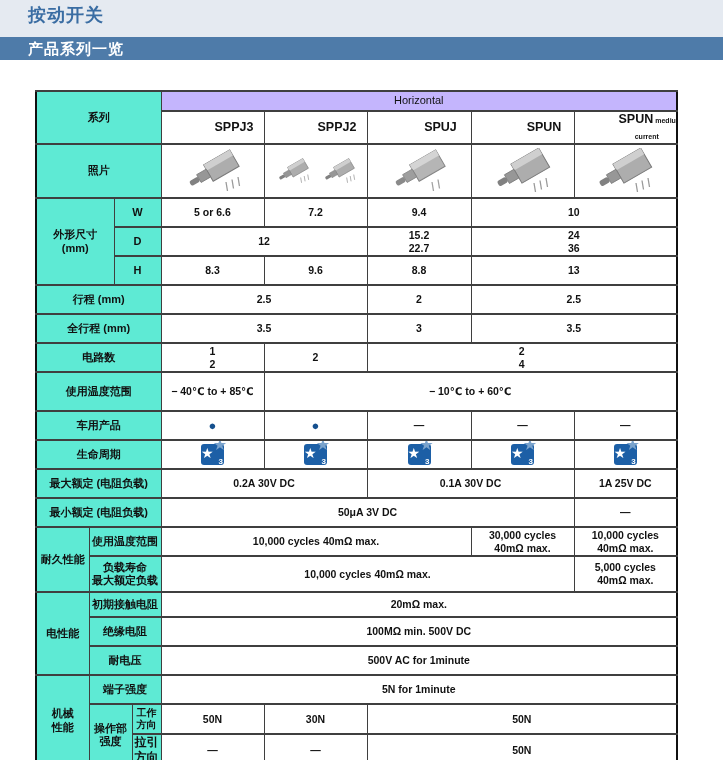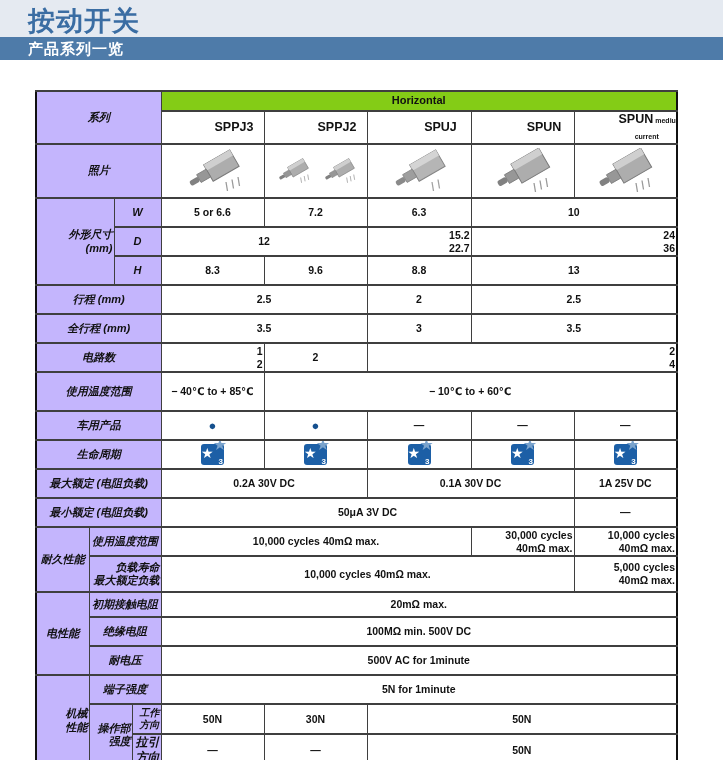--- a/index.html
+++ b/index.html
@@ -1,30 +1,30 @@
 <!DOCTYPE html>
 <html><head>
 <meta charset="utf-8">
 <style>
   html,body{margin:0;padding:0;background:#fff;width:723px;height:760px;overflow:hidden;
     font-family:"Liberation Sans","DejaVu Sans",sans-serif;-webkit-font-smoothing:antialiased;}
   .page{position:relative;width:723px;height:760px;background:#fff;}
   .top-band{position:absolute;left:0;top:0;width:723px;height:37px;background:#e5eaf1;}
-  .page-title{position:absolute;left:28px;top:3px;font-size:27px;font-weight:bold;color:#3a6da3;letter-spacing:1px;text-align:right;}
+  .page-title{position:absolute;left:28px;top:3px;font-size:18px;font-weight:bold;color:#3a6da3;letter-spacing:1px;text-align:right;}
   .sub-band{position:absolute;left:0;top:37px;width:723px;height:23px;background:#4e7ba9;}
   .sub-title{position:absolute;left:28px;top:0;line-height:23px;font-size:15px;font-weight:bold;color:#ffffff;letter-spacing:1px;}
   .tbl-wrap{position:absolute;left:35px;top:90px;}
   table{border-collapse:collapse;table-layout:fixed;width:641px;border:2px solid #111;border-bottom-width:3px;}
   td{border:solid #3f3f3f;border-width:2px 1px;padding:0 1px;text-align:center;vertical-align:middle;
      font-size:10.5px;font-weight:bold;color:#111;line-height:1.25;overflow:hidden;}
-  td.lab{background:#c4b5fd;font-size:11px;font-style:italic;}
-  td.ghead{background:#84cc16;font-weight:bold;font-size:11px;}
+  td.lab{background:#5eead4;font-size:11px;}
+  td.ghead{background:#c4b5fd;font-weight:normal;font-size:11px;}
   td.ser{background:#fff;font-size:12.5px;padding-left:44px;}
   td.val{background:#fff;}
-  .ln{display:block;text-align:right;}
+  .ln{display:block;}
   .small-suffix{font-size:7px;font-weight:bold;margin-left:2px;}
   .dot{color:#15508e;font-size:13px;line-height:1;}
   .dash{font-weight:bold;}
   .lc-badge{position:relative;display:inline-block;width:23px;height:21px;background:#1c5fa6;border-radius:3px;vertical-align:middle;}
   .lc-star-back{position:absolute;right:-3px;top:-7px;color:#7aa3cd;font-size:16px;line-height:1;}
   .lc-star{position:absolute;left:0px;top:2px;color:#ffffff;font-size:14px;line-height:1;}
   .lc-num{position:absolute;right:1px;bottom:-1px;color:#ffffff;font-size:8px;font-weight:bold;line-height:1;}
   .photo-cell svg{display:inline-block;vertical-align:middle;}
 </style>
 </head>
@@ -134,21 +134,21 @@
     </tr>
 
     <tr style="height:29px">
       <td class="lab" rowspan="3" colspan="2">
               <span class="ln">外形尺寸</span>
               <span class="ln">(mm)</span>
             </td>
       <td class="lab" colspan="2">W</td>
       <td class="val">5 or 6.6</td>
       <td class="val">7.2</td>
-      <td class="val">6.3</td>
+      <td class="val">9.4</td>
       <td class="val" colspan="2">10</td>
     </tr>
     <tr style="height:29px">
       <td class="lab" colspan="2">D</td>
       <td class="val" colspan="2">12</td>
       <td class="val">
               <span class="ln">15.2</span>
               <span class="ln">22.7</span>
             </td>
       <td class="val" colspan="2">

